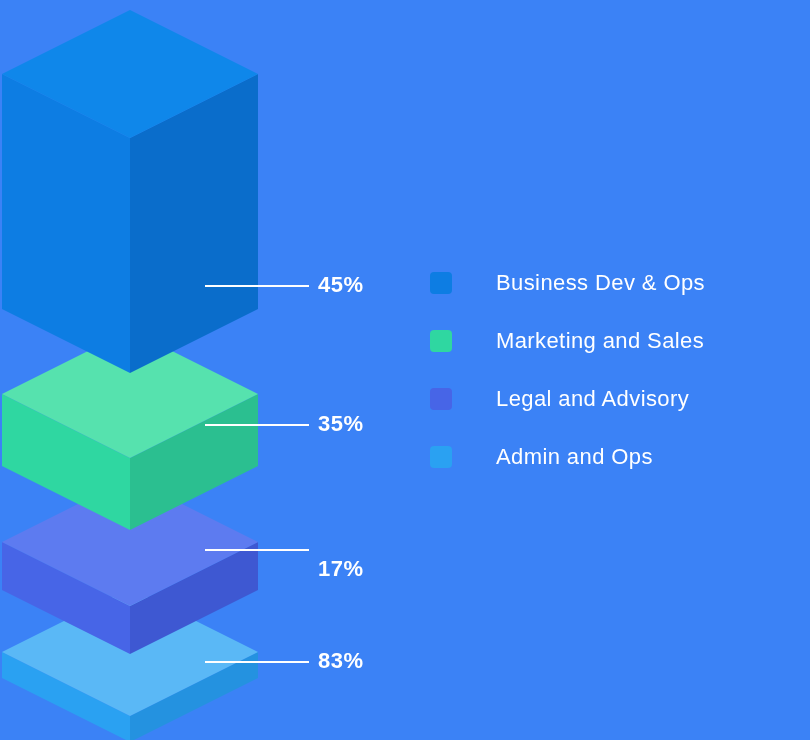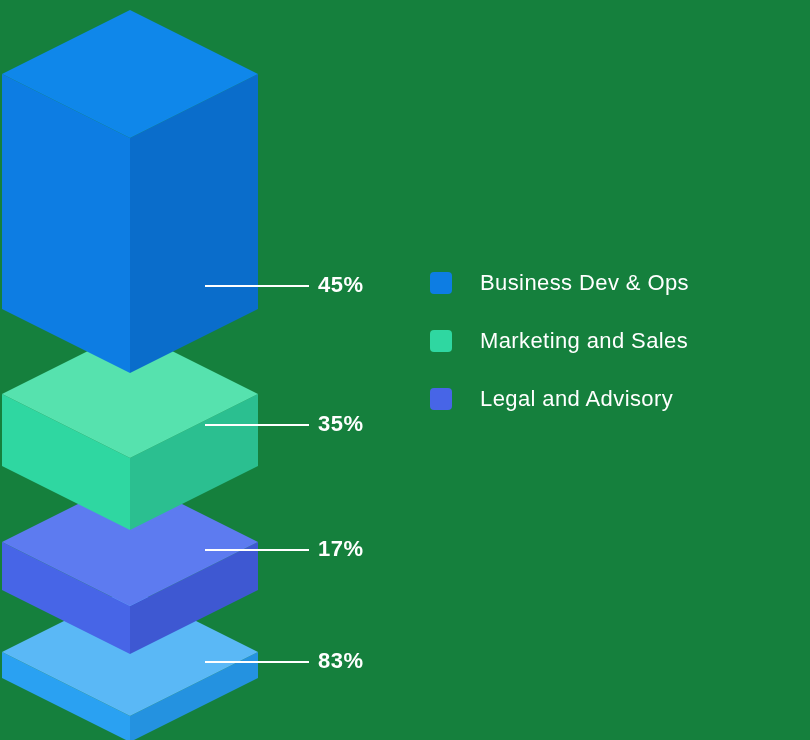--- a/index.html
+++ b/index.html
@@ -35,41 +35,41 @@
     font-weight: 700;
     letter-spacing: 0.5px;
     line-height: 26px;
     white-space: nowrap;
   }
   .legend-row {
     position: absolute;
     left: 430px;
     display: flex;
     align-items: center;
-    gap: 28px;
+    gap: 44px;
   }
   .swatch {
     width: 22px;
     height: 22px;
     border-radius: 4px;
     flex: 0 0 auto;
   }
   .legend-label {
     color: #ffffff;
     font-size: 22px;
     font-weight: 500;
     letter-spacing: 0.4px;
     line-height: 24px;
     white-space: nowrap;
   }
 </style>
 </head>
 <body>
 
-<div class="stage" style="background: #15803d;">
+<div class="stage" style="background: #3b82f6;">
 
   <svg class="stack" width="270" height="740" viewBox="0 0 270 740">
 
     <g>
       <polygon points="2,652 130,716 130,742 2,678" fill="#2aa1f2"></polygon>
       <polygon points="130,716 258,652 258,678 130,742" fill="#2492e0"></polygon>
       <polygon points="130,588 258,652 130,716 2,652" fill="#5ab8f6"></polygon>
     </g>
 
     <g>
@@ -91,29 +91,33 @@
     </g>
   </svg>
 
   <div class="connector" style="top: 285px; background: rgb(255, 255, 255);"></div>
   <div class="connector" style="top: 424px; background: rgb(255, 255, 255);"></div>
   <div class="connector" style="top: 549px; background: rgb(255, 255, 255);"></div>
   <div class="connector" style="top: 661px; background: rgb(255, 255, 255);"></div>
 
   <div class="pct" style="top:272px">45%</div>
   <div class="pct" style="top:411px">35%</div>
-  <div class="pct" style="top:536px">17%</div>
+  <div class="pct" style="top:556px">17%</div>
   <div class="pct" style="top:648px">83%</div>
 
   <div class="legend-row" style="top:271px">
     <span class="swatch" style="background: rgb(13, 125, 227);"></span>
     <span class="legend-label">Business Dev &amp; Ops</span>
   </div>
   <div class="legend-row" style="top:329px">
     <span class="swatch" style="background: rgb(47, 215, 161);"></span>
     <span class="legend-label">Marketing and Sales</span>
   </div>
   <div class="legend-row" style="top:387px">
     <span class="swatch" style="background: rgb(71, 101, 231);"></span>
     <span class="legend-label">Legal and Advisory</span>
   </div>
+  <div class="legend-row" style="top:445px">
+    <span class="swatch" style="background: rgb(42, 161, 242);"></span>
+    <span class="legend-label">Admin and Ops</span>
+  </div>
 
 </div>
 
 </body></html>

